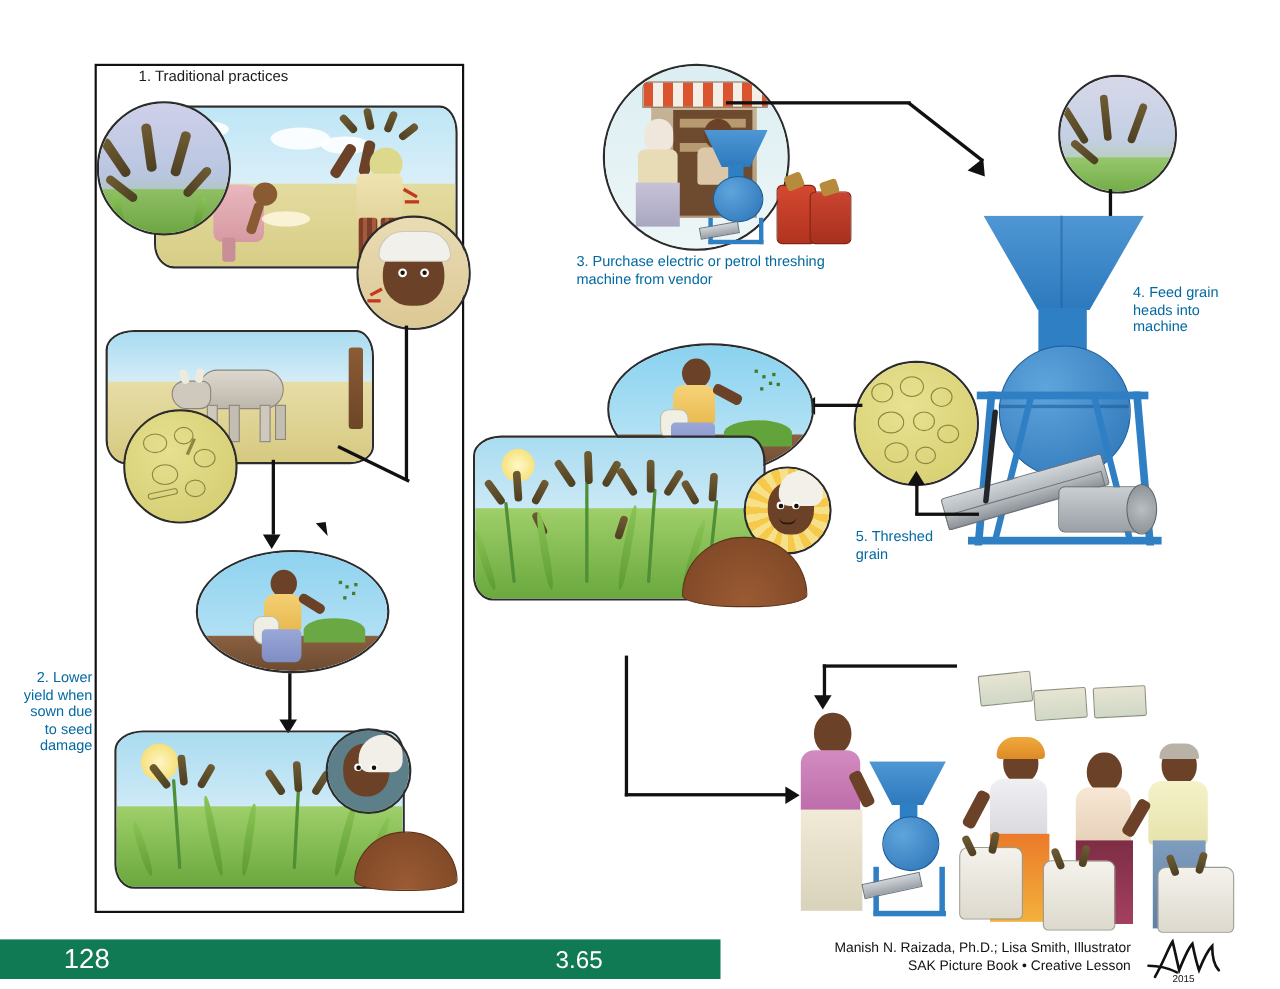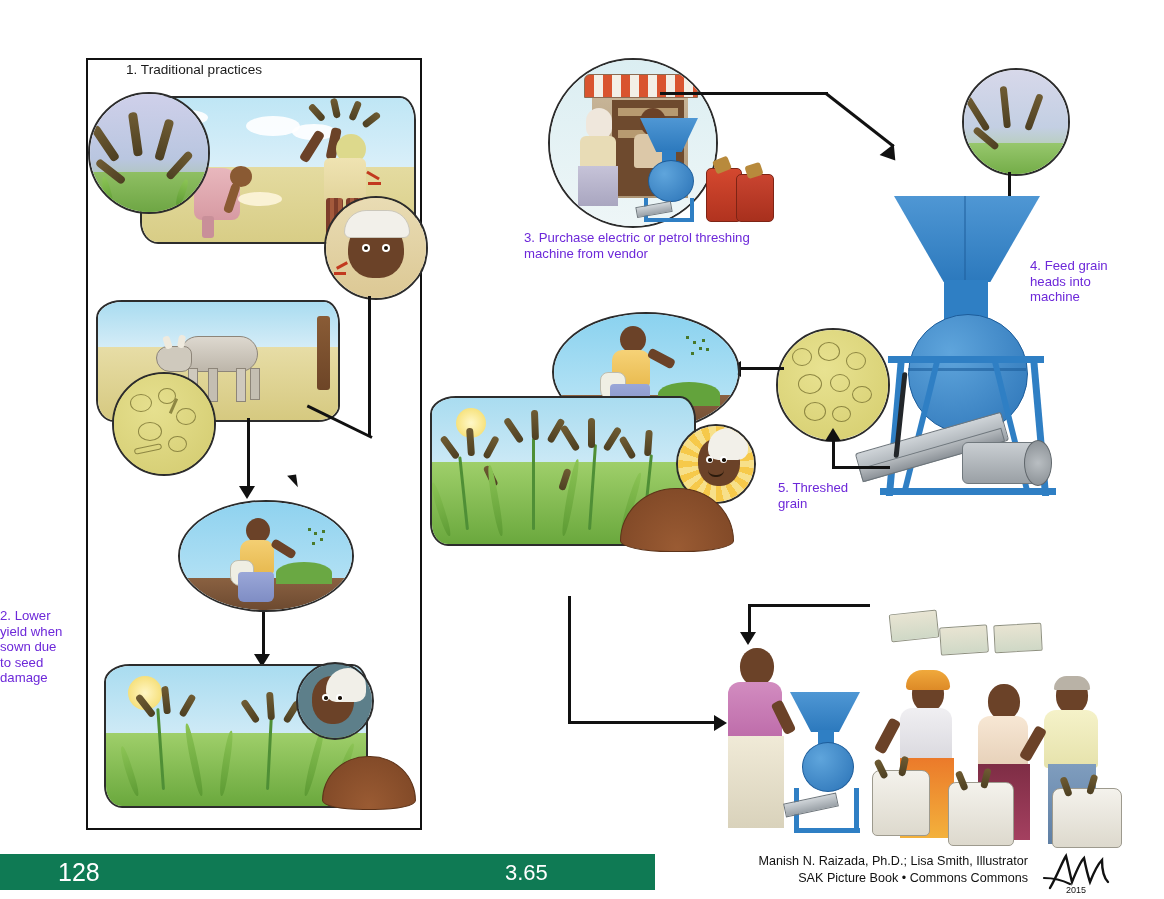--- a/index.html
+++ b/index.html
@@ -5,21 +5,21 @@
   html,body{margin:0;padding:0;background:#fff;}
   body{width:1164px;height:899px;position:relative;overflow:hidden;
        font-family:"Liberation Sans",sans-serif;color:#1a1a1a;}
   .page{position:absolute;inset:0;}
 
   
   .title{position:absolute;left:0;top:6px;width:1164px;text-align:center;
          font-size:21px;letter-spacing:.1px;color:#111;}
 
   
-  .lbl{position:absolute;font-size:13.2px;line-height:15.5px;color:#6d28d9;white-space:pre-line;}
+  .lbl{position:absolute;font-size:13.2px;line-height:15.5px;color:#0369a1;white-space:pre-line;}
 
   
   .box1{position:absolute;left:86px;top:58px;width:336px;height:772px;
         border:2.2px solid #111;box-sizing:border-box;background:#fff;}
   .box1-label{position:absolute;left:122px;top:62px;font-size:13.6px;background:#fff;padding:0 4px;}
   .blobcard{position:absolute;border:2px solid #2c2c2c;overflow:hidden;
             border-radius:26px 16px 22px 18px/18px 24px 16px 22px;}
   .circ{position:absolute;border-radius:50%;border:2.2px solid #2c2c2c;overflow:hidden;}
   .oval{position:absolute;border-radius:50%;border:2.2px solid #2c2c2c;overflow:hidden;}
 
@@ -224,21 +224,21 @@
     <div style="position:absolute;inset:0;background:#5d7f8a;"></div>
     <div class="phead skin" style="left:14px;top:12px;width:42px;height:48px;border-radius:46%;"></div>
     <div style="position:absolute;left:28px;top:4px;width:40px;height:34px;background:#f1efe8;border-radius:22px 18px 10px 10px;"></div>
     <div style="position:absolute;left:24px;top:30px;width:7px;height:7px;background:#fff;border-radius:50%;"></div>
     <div style="position:absolute;left:38px;top:30px;width:7px;height:7px;background:#fff;border-radius:50%;"></div>
     <div style="position:absolute;left:26px;top:32px;width:3.5px;height:3.5px;background:#180f06;border-radius:50%;"></div>
     <div style="position:absolute;left:40px;top:32px;width:3.5px;height:3.5px;background:#180f06;border-radius:50%;"></div>
   </div>
   <div class="pile" style="left:322px;top:756px;width:92px;height:52px;"></div>
 
-  <div class="lbl" style="left:0;top:608px;width:72px;">2. Lower
+  <div class="lbl" style="left:12px;top:608px;width:72px;text-align:right;">2. Lower
 yield when
 sown due
 to seed
 damage</div>
 
   <div class="circ" style="left:548px;top:58px;width:166px;height:166px;">
     <div style="position:absolute;inset:0;background:linear-gradient(#dbeef2,#eef6f7);"></div>
     <div style="position:absolute;left:42px;top:28px;width:96px;height:110px;background:linear-gradient(#c9b79a,#ad9575);"></div>
     <div style="position:absolute;left:34px;top:14px;width:112px;height:22px;
          background:repeating-linear-gradient(90deg,#d9542f 0 9px,#f3efe6 9px 18px);border-radius:6px 6px 0 0;border:1px solid #8c6b52;"></div>
@@ -453,21 +453,21 @@
     <div class="note" style="left:168px;top:-28px;width:46px;height:26px;transform:rotate(-6deg);"></div>
     <div class="note" style="left:218px;top:-14px;width:46px;height:26px;transform:rotate(-4deg);"></div>
     <div class="note" style="left:272px;top:-16px;width:46px;height:26px;transform:rotate(-3deg);"></div>
   </div>
 
   <div class="footer"></div>
   <div class="fpage">128</div>
   <div class="fsec">3.65</div>
   <div class="credit">
     <div>Manish N. Raizada, Ph.D.; Lisa Smith, Illustrator</div>
-    <div>SAK Picture Book • Commons Commons</div>
+    <div>SAK Picture Book • Creative Lesson</div>
   </div>
   <svg class="sig" viewBox="0 0 100 46">
     <path d="M14 40 C22 26,26 14,30 8 C32 16,34 26,36 34 C40 24,44 14,48 10 C50 20,52 28,54 34 C58 24,62 16,66 12 C66 22,68 30,72 34" fill="none" stroke="#111" stroke-width="2.4" stroke-linecap="round"></path>
     <path d="M8 30 C18 30,26 32,34 36" fill="none" stroke="#111" stroke-width="2.2" stroke-linecap="round"></path>
     <text x="30" y="45" font-family="Liberation Sans, sans-serif" font-size="9" fill="#111">2015</text>
   </svg>
 
 </div>
 
 </body></html>

